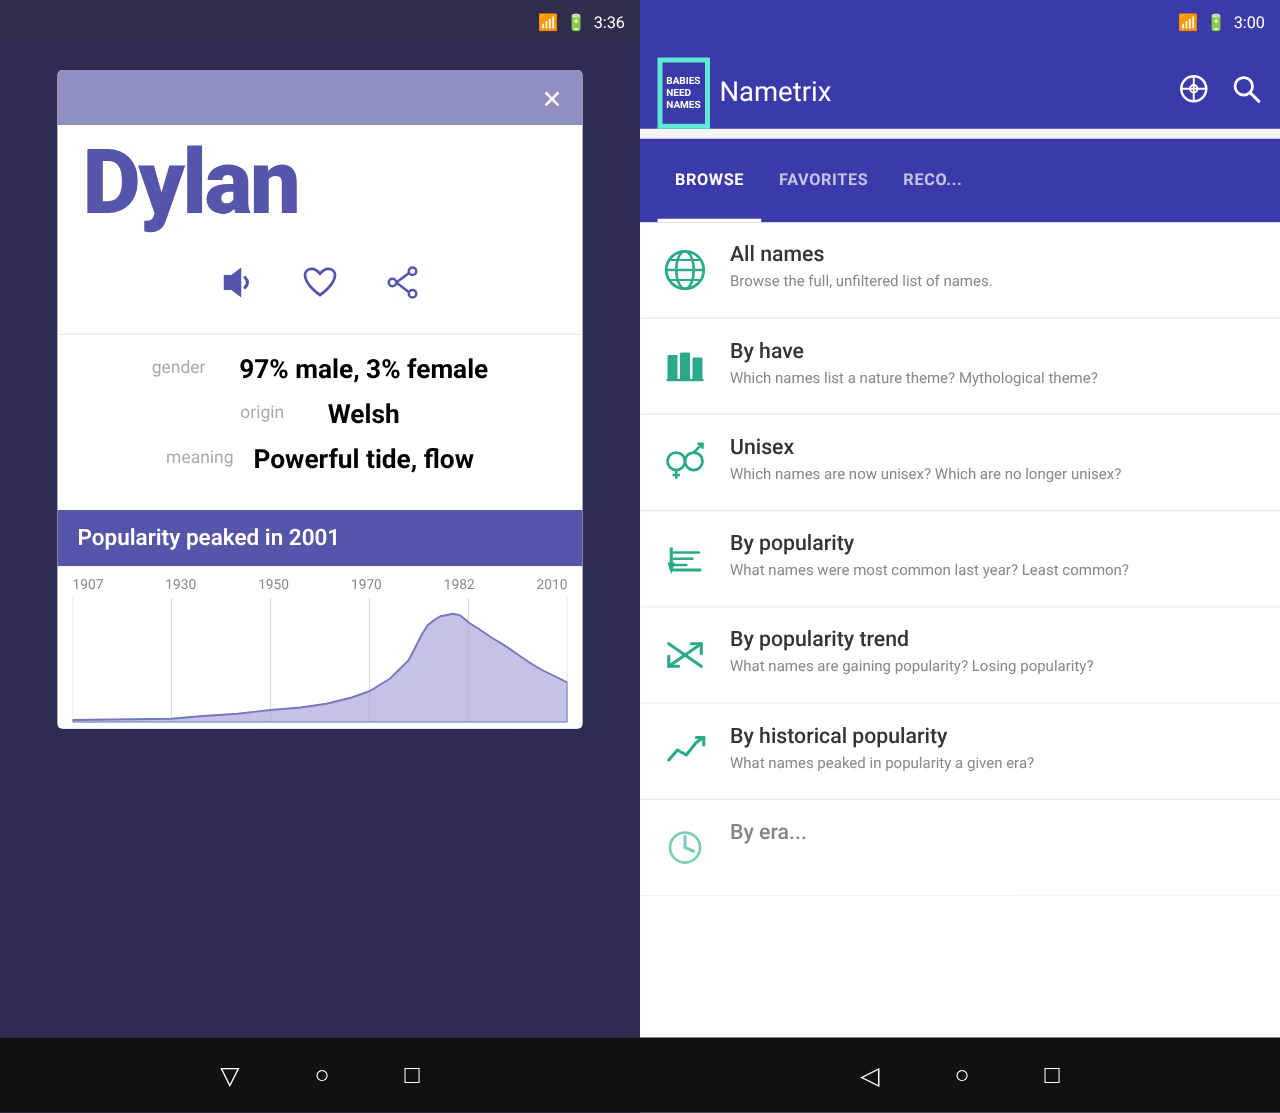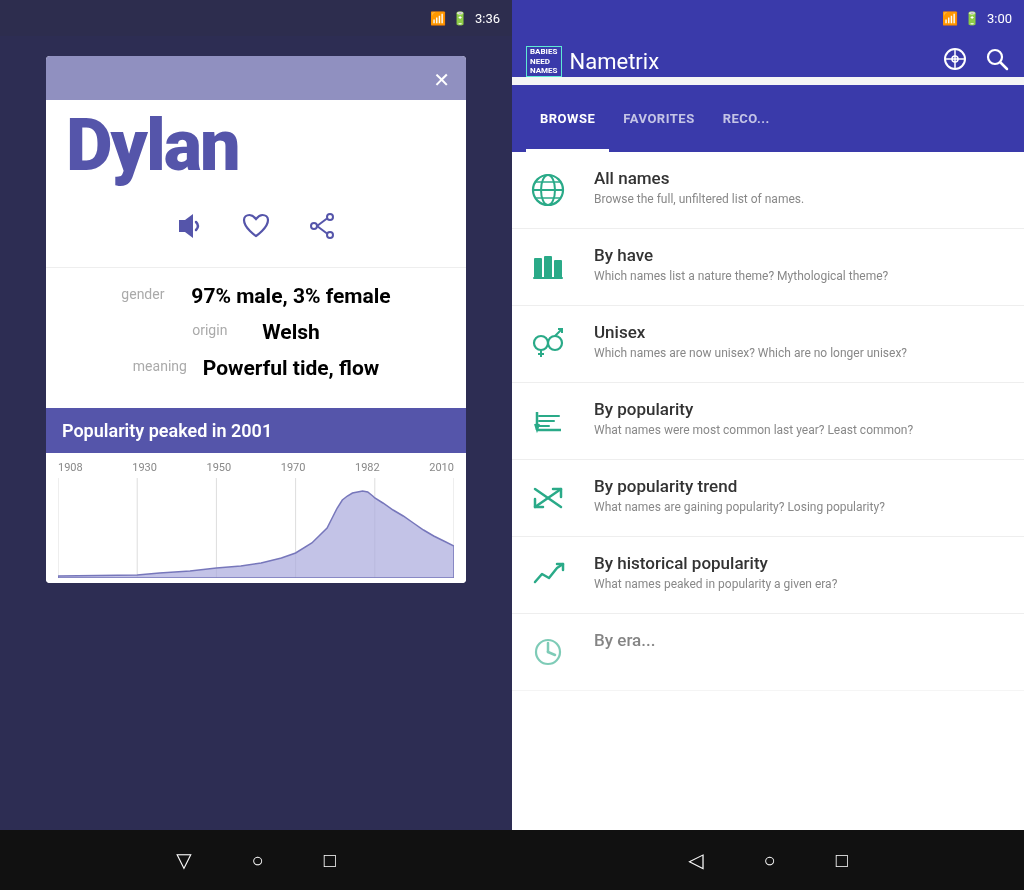--- a/index.html
+++ b/index.html
@@ -210,22 +210,22 @@
       align-items: center;
       gap: 8px;
     }
 
     .app-logo {
       font-size: 8px;
       color: white;
       font-weight: 700;
       line-height: 1.2;
       text-transform: uppercase;
-      border: 1px solid #5eead4;
-      padding: 0 3px;
+      border: 4px solid #5eead4;
+      padding: 10px 3px;
     }
 
     .app-title {
       color: white;
       font-size: 22px;
       font-weight: 400;
       flex: 1;
     }
 
     .header-icons {
@@ -274,21 +274,21 @@
       background: white;
       overflow-y: auto;
     }
 
     .menu-item {
       display: flex;
       align-items: flex-start;
       padding: 16px 14px;
       border-bottom: 1px solid #eee;
       cursor: pointer;
-      gap: 24px;
+      gap: 14px;
     }
 
     .menu-icon {
       width: 44px;
       height: 44px;
       display: flex;
       align-items: center;
       justify-content: center;
       flex-shrink: 0;
       font-size: 32px;
@@ -377,21 +377,21 @@
         <div class="detail-row">
           <span class="detail-label">meaning</span>
           <span class="detail-value">Powerful tide, flow</span>
         </div>
       </div>
 
       <div class="popularity-banner">Popularity peaked in 2001</div>
 
       <div class="chart-area">
         <div class="chart-labels">
-          <span class="chart-label">1908</span>
+          <span class="chart-label">1907</span>
           <span class="chart-label">1930</span>
           <span class="chart-label">1950</span>
           <span class="chart-label">1970</span>
           <span class="chart-label">1982</span>
           <span class="chart-label">2010</span>
         </div>
         <svg class="chart-svg" viewBox="0 0 390 100" preserveAspectRatio="none">
 
           <line x1="0" y1="0" x2="0" y2="100" stroke="#ddd" stroke-width="1"></line>
           <line x1="78" y1="0" x2="78" y2="100" stroke="#ddd" stroke-width="1"></line>

